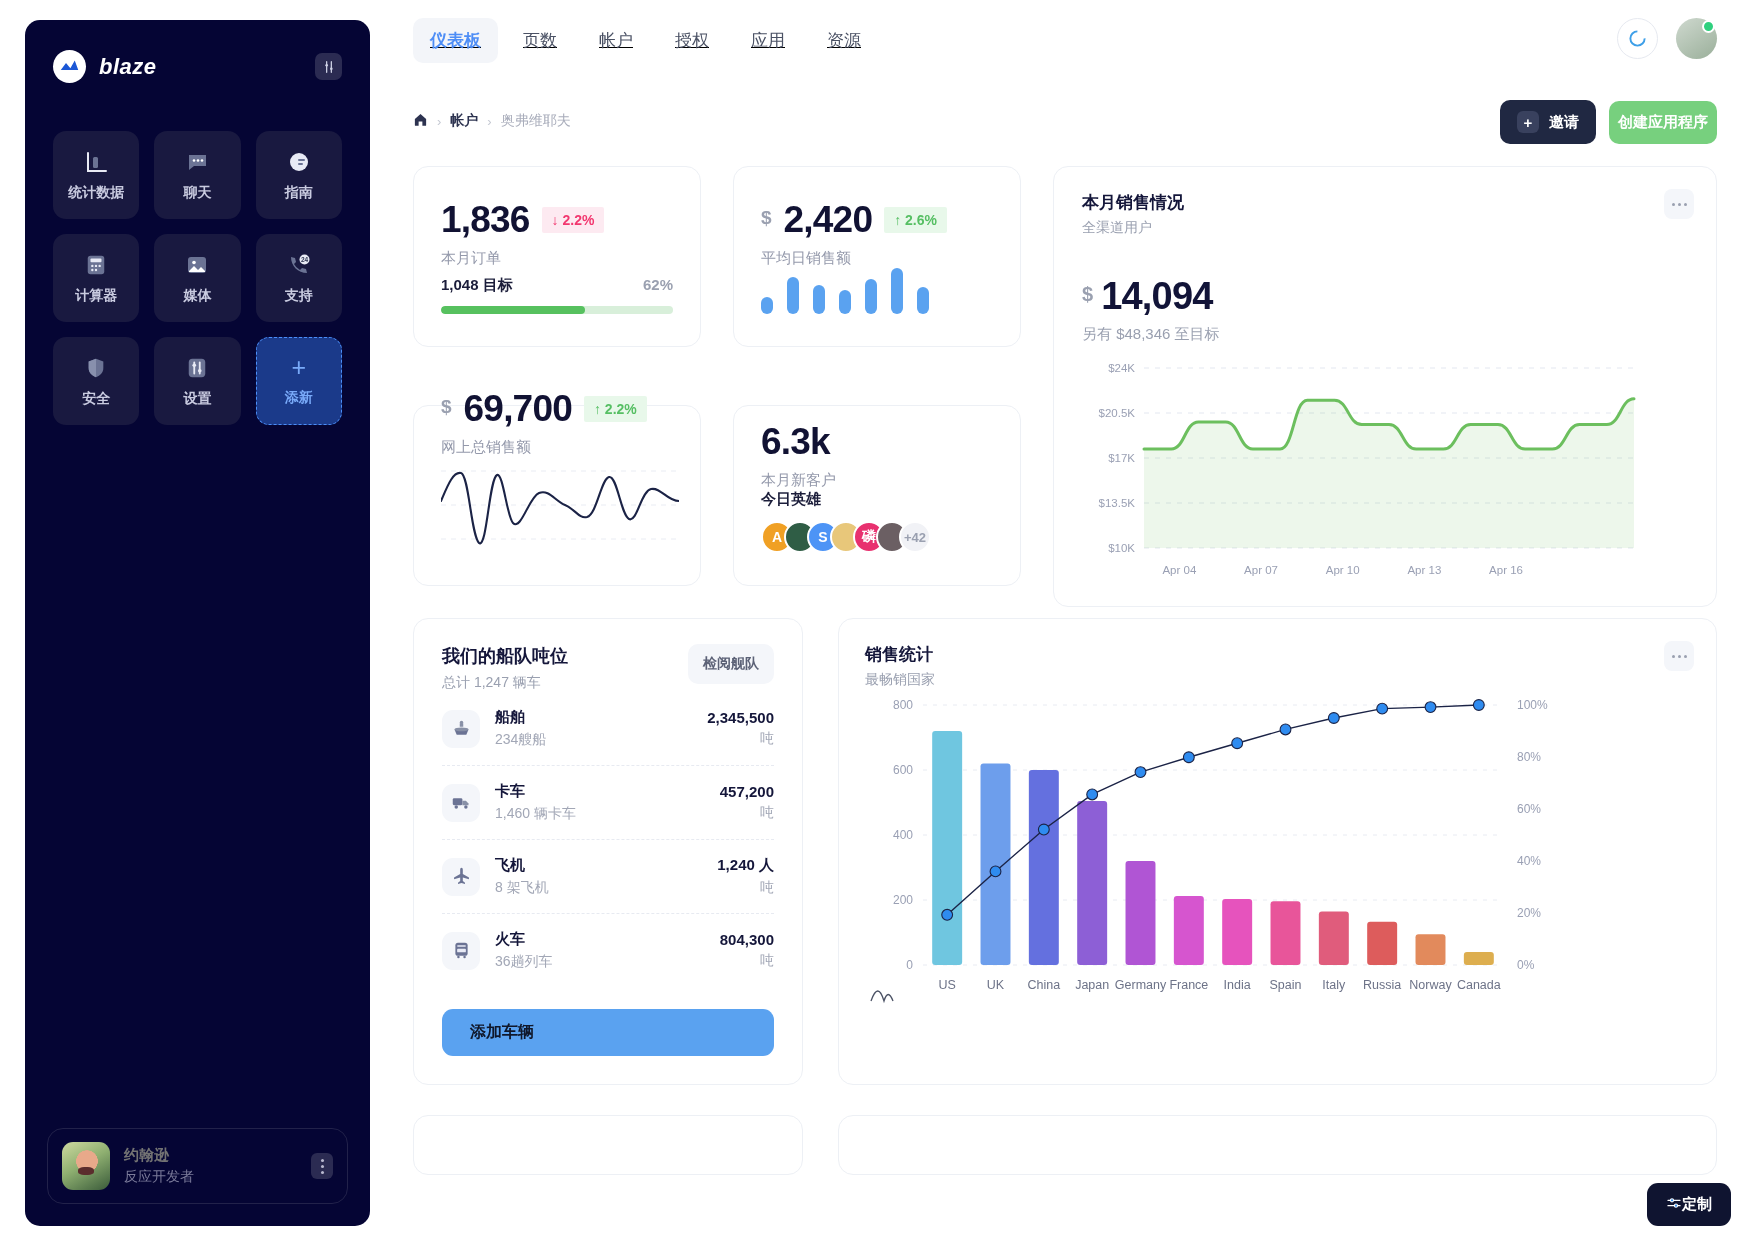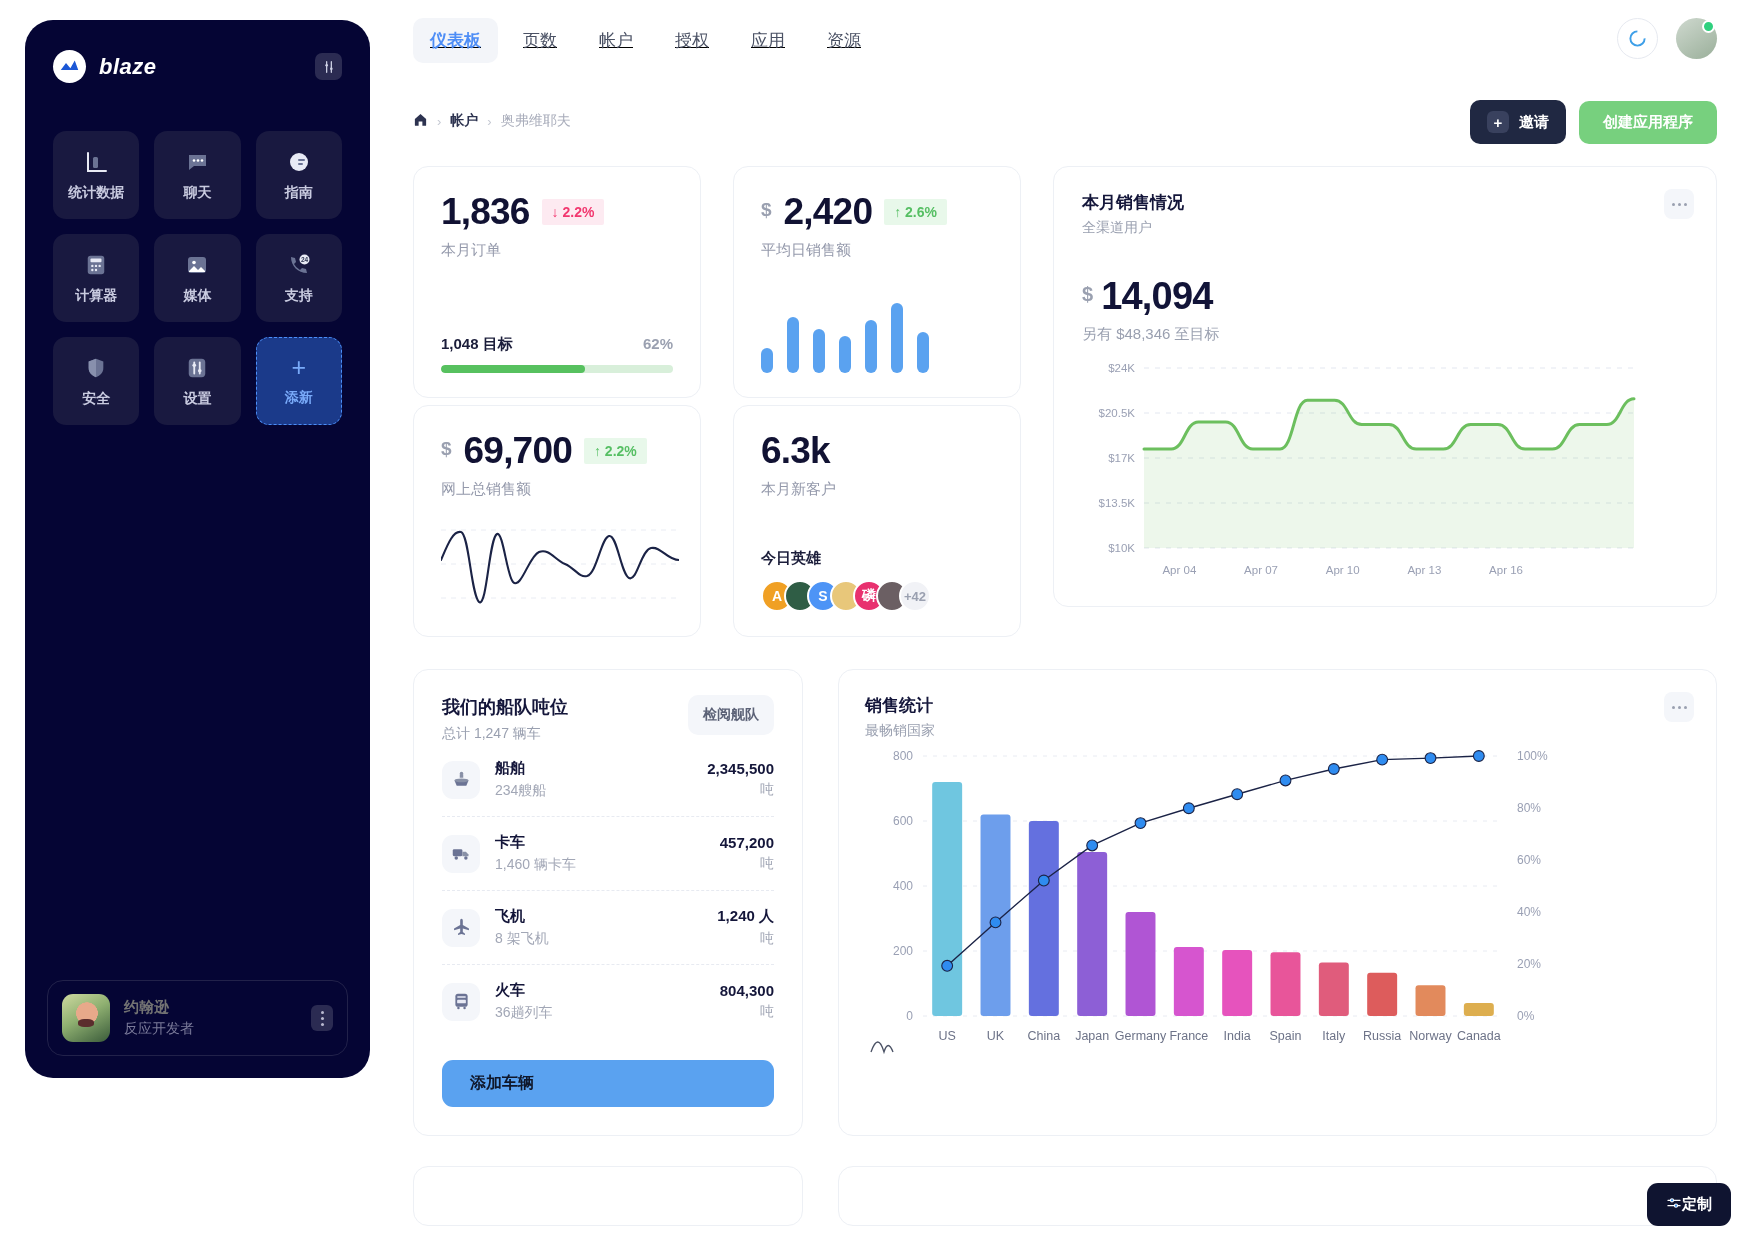--- a/index.html
+++ b/index.html
@@ -8,25 +8,25 @@
     background: #ffffff;
     font-family: "Liberation Sans", "DejaVu Sans", sans-serif;
     overflow: hidden;
   }
   .app { display: flex; width: 1753px; height: 1246px; position: relative; }
 
   
   .sidebar {
     width: 345px; margin: 20px 0 20px 25px;
     background: #050534;
-    border-radius: 28px;
+    border-radius: 15px;
     position: relative;
     display: flex; flex-direction: column;
     flex: 0 0 345px;
-    height: 1058px;
+    height: 1206px;
     overflow: hidden;
   }
   .sb-top { padding: 30px 28px 0 28px; }
   .brand-row { display: flex; align-items: center; justify-content: space-between; }
   .brand { display: flex; align-items: center; gap: 13px; }
   .brand-mark {
     width: 33px; height: 33px; border-radius: 50%;
     background: #ffffff; display: flex; align-items: center; justify-content: center;
   }
   .brand-name {
@@ -125,27 +125,27 @@
   .btn-invite {
     background:#202842; color:#fff; font-size:15px; font-weight:bold;
     border-radius:10px; padding: 11px 17px; display:flex; align-items:center; gap:10px;
   }
   .inv-plus {
     width:22px; height:22px; border-radius:6px; background:#39415e;
     display:flex;align-items:center;justify-content:center; color:#fff; font-size:15px;
   }
   .btn-create {
     background:#77d07e; color:#fff; font-size:15px; font-weight:bold;
-    border-radius:10px; padding: 12px 24px;
+    border-radius:10px; padding: 12px 9px;
   }
 
   
   .grid-top { display:grid; grid-template-columns: 288px 288px 1fr; gap: 32px; margin-top: 22px; }
   .card { background:#fff; border:1px solid #edf0f5; border-radius: 15px; }
-  .stat-card { height: 232px; padding: 24px 27px; display:flex; flex-direction:column;justify-content:flex-end; }
+  .stat-card { height: 181px; padding: 32px 27px; display:flex; flex-direction:column;justify-content:flex-end; }
   .stat-main { display:flex; align-items:center; gap: 12px; }
   .dollar { font-size:19px; color:#9aa0b0; font-weight:600; align-self:flex-start; margin-top:8px; }
   .stat-num { font-size: 37px; font-weight: bold; color: #111233; letter-spacing:-0.8px; }
   .pill { font-size:14px; font-weight:bold; border-radius: 2px; padding: 5px 10px; }
   .pill.down { background:#fdeaf1; color:#f2376f; }
   .pill.up { background:#e8f8ea; color:#56bf63; }
   .stat-sub { font-size: 15px; color:#9499ab; margin-top: 8px; }
 
   .goal-row { display:flex; justify-content:space-between; align-items:baseline; margin-top:auto; }
   .goal-lbl { font-size:15px; font-weight:bold; color:#1b1d3a; }

